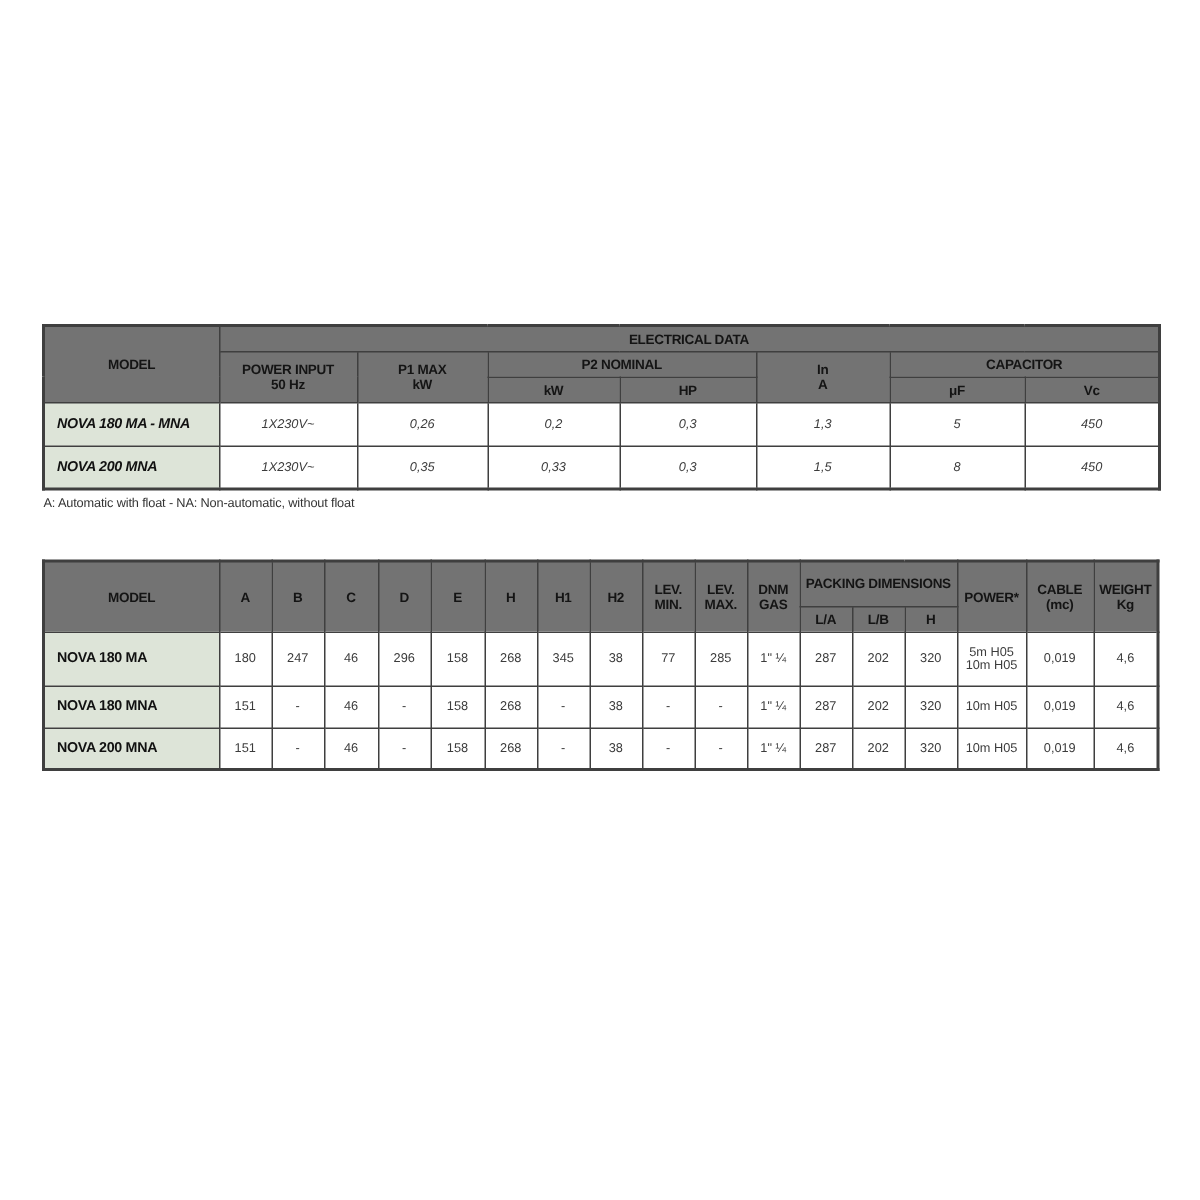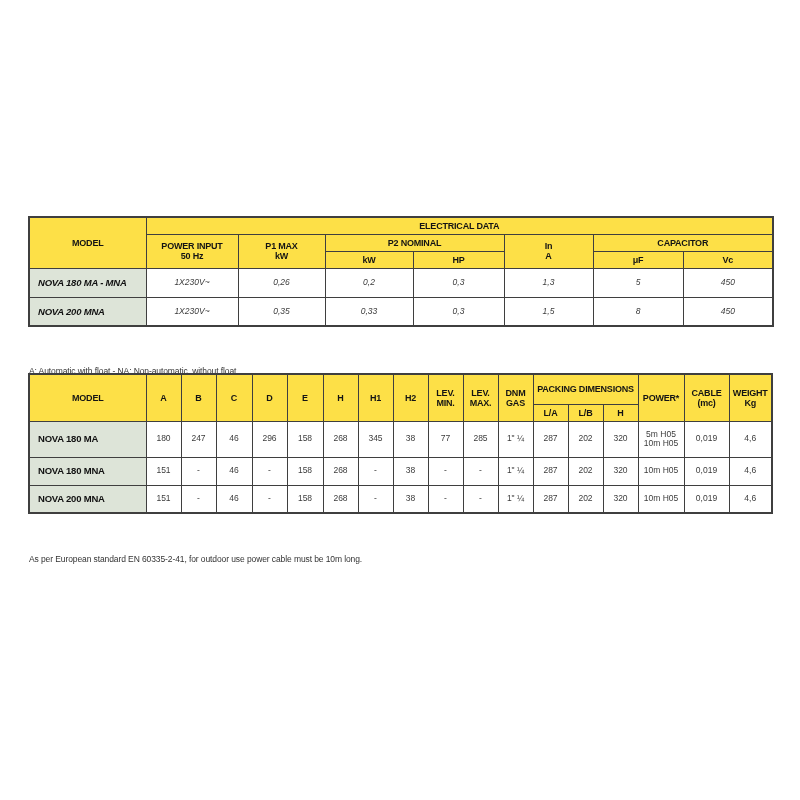--- a/index.html
+++ b/index.html
@@ -4,41 +4,41 @@
 <style>
   html,body{margin:0;padding:0;background:#ffffff;}
   .page{
     position:relative;width:800px;height:800px;background:#ffffff;overflow:hidden;
     font-family:"Liberation Sans","DejaVu Sans",sans-serif;color:#1a1a1a;
   }
   table{border-collapse:collapse;table-layout:fixed;position:absolute;left:28px;}
   table, th, td{border:1.5px solid #3f3f3f;}
   table{border-width:2px;}
   th{
-    background:#fde047;font-weight:bold;font-size:9px;line-height:10px;
+    background:#737373;font-weight:bold;font-size:9px;line-height:10px;
     letter-spacing:-0.2px;text-align:center;vertical-align:middle;color:#141414;padding:0 1px;
   }
   td{
     font-size:8.5px;line-height:9.5px;text-align:center;vertical-align:middle;
     color:#3c3c3c;background:#ffffff;padding:0 1px;
   }
   td.model{
     background:#dde4d8;font-weight:bold;color:#111111;text-align:left;
     padding-left:8px;font-size:9.5px;letter-spacing:-0.2px;
   }
   .t1{top:216px;width:744px;}
   .t1 .hr{height:17px;}
   .t1 .dr{height:29px;font-style:italic;}
   .t2{top:373px;width:744px;}
   .t2 .hr1{height:30px;}
   .t2 .hr2{height:17px;}
   .t2 .dr1{height:36px;}
   .t2 .dr{height:28px;}
   .footnote{
-    position:absolute;left:29px;font-size:8.5px;color:#333333;letter-spacing:-0.1px;margin-top:36px;
+    position:absolute;left:29px;font-size:8.5px;color:#333333;letter-spacing:-0.1px;
   }
   .fn1{top:330px;}
   .fn2{top:518px;}
 </style>
 </head>
 <body>
 
 <div class="page">
 
   <table class="t1">
@@ -223,15 +223,14 @@
       <td>287</td>
       <td>202</td>
       <td>320</td>
       <td>10m H05</td>
       <td>0,019</td>
       <td>4,6</td>
     </tr>
   </tbody>
     </table>
 
-  <div class="footnote fn2">As per European standard EN 60335-2-41, for outdoor use power cable must be 10m long.</div>
 
 </div>
 
 </body></html>

